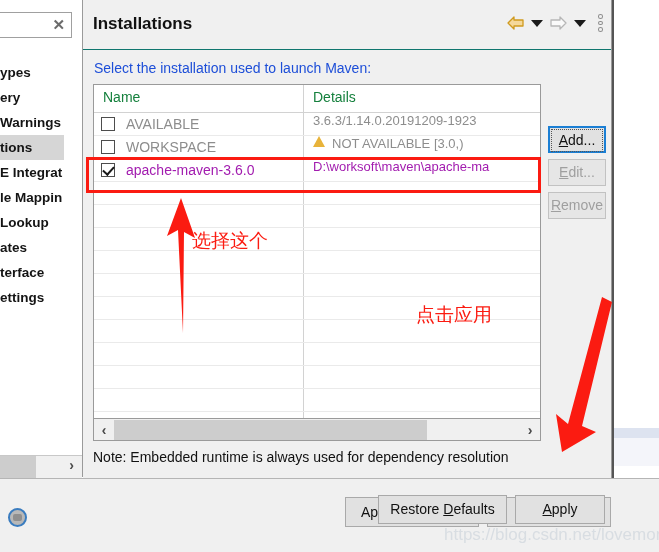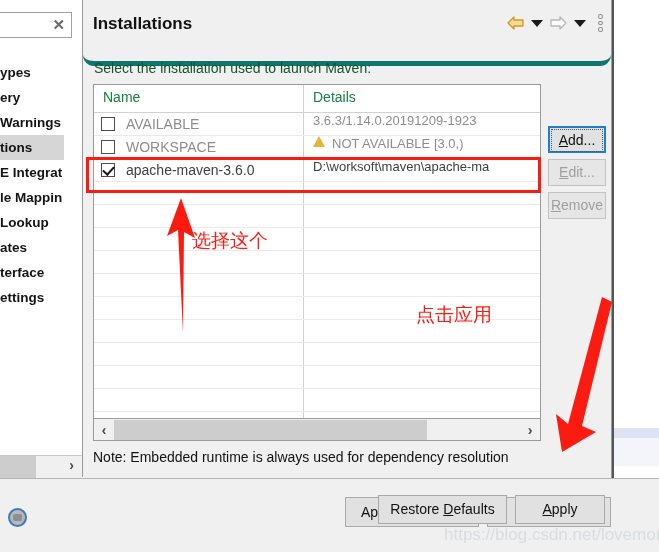--- a/index.html
+++ b/index.html
@@ -138,25 +138,24 @@
     position: absolute;
     left: 83px; top: 0;
     width: 529px; height: 478px;
     background: #f0f0f0;
     border-right: 1px solid #9a9a9a;
     box-sizing: border-box;
   }
   .dialog-titlebar {
     position: absolute;
     left: 0; top: 0;
-    width: 528px; height: 66px;
+    width: 528px; height: 50px;
     background: #f0f0f0;
-    border-bottom: 5px solid #0f766e;
-    box-sizing: border-box;
-    border-radius: 11px;
+    border-bottom: 1px solid #0f766e;
+    box-sizing: border-box;
   }
   .dialog-title {
     position: absolute;
     left: 10px; top: 14px;
     font-size: 17px;
     font-weight: bold;
     color: #111111;
   }
   .tb-icons {
     position: absolute;
@@ -187,21 +186,21 @@
     background:#f0f0f0;
     box-sizing:border-box;
   }
 
   .dialog-body { position: absolute; left:0; top:50px; width:528px; height:427px; }
 
   .prompt {
     position: absolute;
     left: 11px; top: 10px;
     font-size: 14px;
-    color: #14532d;
+    color: #1d4ed8;
   }
 
   
   .table-wrap {
     position: absolute;
     left: 10px; top: 34px;
     width: 448px; height: 335px;
     border: 1px solid #9a9a9a;
     background: #ffffff;
     box-sizing: border-box;
@@ -260,21 +259,21 @@
     border: solid #1a1a1a;
     border-width: 0 2px 2px 0;
     transform: rotate(42deg);
   }
   .row-label {
     margin-left: 11px;
     font-size: 14px;
     white-space: nowrap;
   }
   .dim { color: #8d8d8d; }
-  .dark { color: #404040; }
+  .dark { color: #a21caf; }
   .warn-ico {
     width: 0; height: 0;
     border-left: 6px solid transparent;
     border-right: 6px solid transparent;
     border-bottom: 11px solid #e8b33a;
     margin-right: 7px;
     flex: none;
   }
   .empty-row {
     height: 22px;

